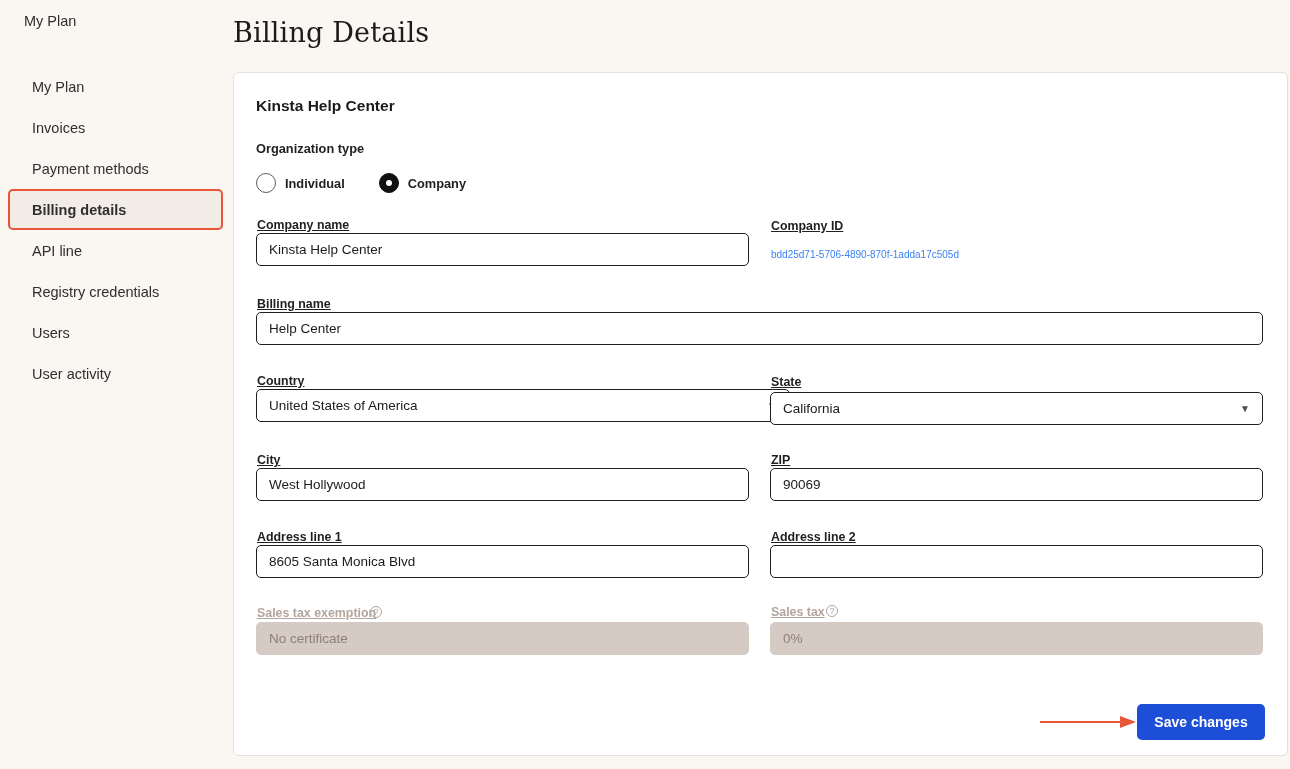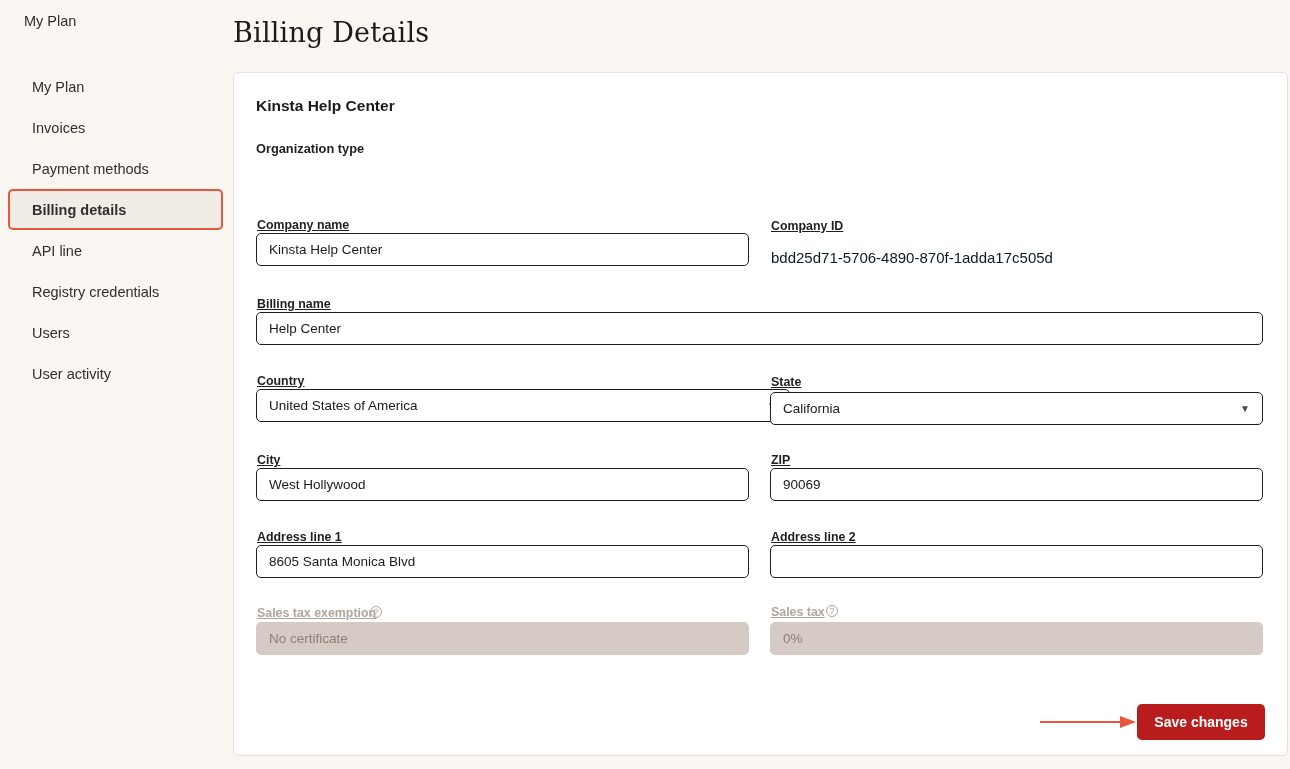--- a/index.html
+++ b/index.html
@@ -136,41 +136,41 @@
     justify-content: space-between;
   }
   .chev {
     font-size: 10px;
     color: #4a4a4a;
     margin-left: 8px;
     line-height: 1;
   }
   .static-value {
     position: absolute;
-    font-size: 15px;
-    color: #0f172a;
+    font-size: 10px;
+    color: #3b82f6;
   }
   .info-icon {
     position: absolute;
     width: 12px; height: 12px;
     border: 1.2px solid #b1a59c;
     border-radius: 50%;
     color: #b1a59c;
     font-size: 9px;
     line-height: 11px;
     text-align: center;
     font-family: "Liberation Sans", sans-serif;
   }
 
   
   .save-btn {
     position: absolute;
     left: 903px; top: 631px;
     width: 128px; height: 36px;
-    background: #b91c1c;
+    background: #1d4ed8;
     color: #fff;
     border: none;
     border-radius: 5px;
     font-size: 14px;
     font-weight: 700;
     font-family: "Liberation Sans", sans-serif;
     cursor: pointer;
   }
   .arrow {
     position: absolute;
@@ -219,20 +219,26 @@
   </div>
 
   <div class="main">
     <div class="page-title">Billing Details</div>
 
     <div class="card">
       <div class="card-title">Kinsta Help Center</div>
 
       <div class="section-label" style="left:22px; top:68px;text-align:center;">Organization type</div>
 
+      <div class="radio-row">
+        <span class="radio"></span>
+        <span class="radio-label">Individual</span>
+        <span class="radio checked"></span>
+        <span class="radio-label">Company</span>
+      </div>
 
       <div class="field-label" style="left:23px; top:145px;">Company name</div>
       <div class="input" style="left:22px; top:160px; width:493px;">Kinsta Help Center</div>
 
       <div class="field-label" style="left:537px; top:146px;">Company ID</div>
       <div class="static-value" style="left:537px; top:176px;">bdd25d71-5706-4890-870f-1adda17c505d</div>
 
       <div class="field-label" style="left:23px; top:224px;">Billing name</div>
       <div class="input" style="left:22px; top:239px; width:1007px;">Help Center</div>
 

